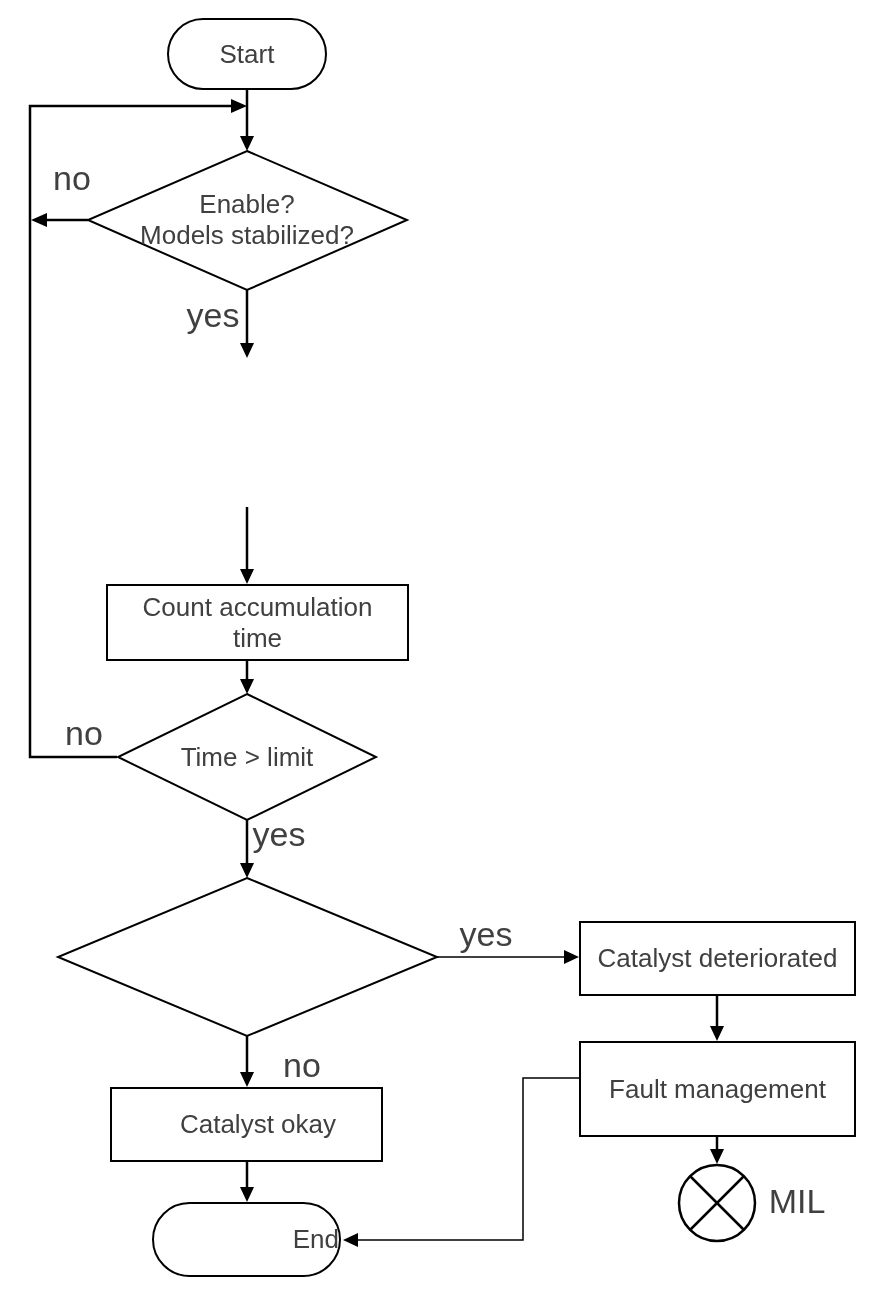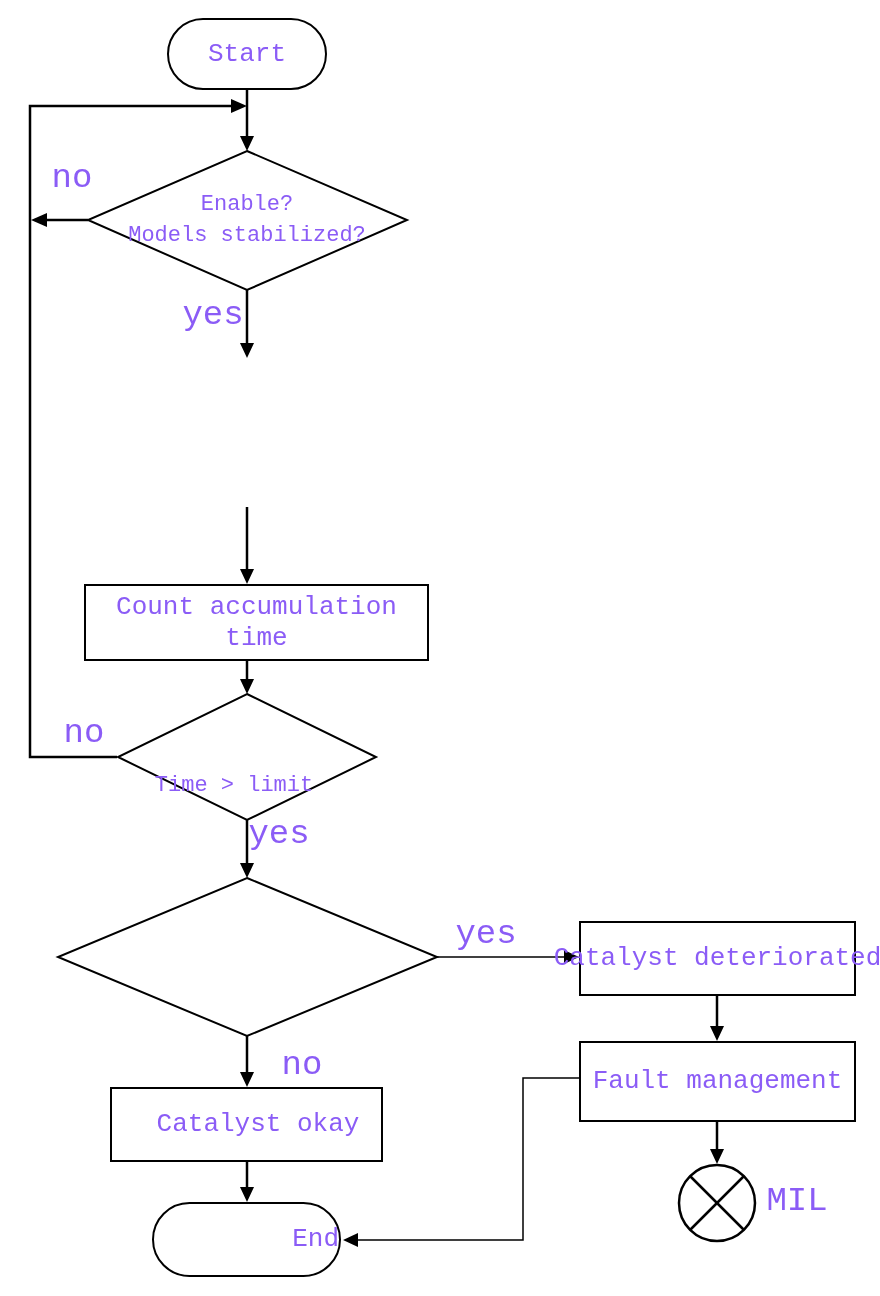--- a/index.html
+++ b/index.html
@@ -5,22 +5,22 @@
   html, body {
     margin: 0;
     padding: 0;
     background: #ffffff;
   }
   #canvas {
     position: relative;
     width: 880px;
     height: 1296px;
     background: #ffffff;
-    font-family: Liberation Mono, monospace;
-    color: #8b5cf6;
+    font-family: Liberation Sans, sans-serif;
+    color: #404040;
     overflow: hidden;
   }
   #connector-layer {
     position: absolute;
     left: 0;
     top: 0;
     width: 880px;
     height: 1296px;
   }
   .node {
@@ -42,21 +42,21 @@
   }
   .node.left-text {
     align-items: flex-start;
     text-align: left;
     padding-left: 18px;
   }
   .diamond-label {
     position: absolute;
     transform: translate(-50%, -50%);
     text-align: center;
-    font-size: 22px;
+    font-size: 26px;
     line-height: 31px;
     white-space: nowrap;
   }
   .edge-label {
     position: absolute;
     transform: translate(-50%, -50%);
     font-size: 34px;
     line-height: 28px;
     white-space: nowrap;
   }
@@ -114,47 +114,47 @@
     <circle cx="717" cy="1203" r="38" fill="#fff" stroke="#000" stroke-width="2.5"></circle>
     <line x1="690" y1="1176" x2="744" y2="1230" stroke="#000" stroke-width="2.5"></line>
     <line x1="744" y1="1176" x2="690" y2="1230" stroke="#000" stroke-width="2.5"></line>
   </svg>
 
   <div class="node terminator" style="left:167px; top:18px; width:160px; height:72px;">
     <span>Start</span>
   </div>
 
 
-  <div class="node" style="left:84px; top:584px; width:345px; height:77px;">
+  <div class="node" style="left:106px; top:584px; width:303px; height:77px;">
     <span>Count accumulation</span>
     <span>time</span>
   </div>
 
   <div class="node" style="left:110px; top:1087px; width:273px; height:75px;padding-left:23px;">
     <span>Catalyst okay</span>
   </div>
 
   <div class="node terminator" style="left:152px; top:1202px; width:189px; height:75px;align-items:flex-end;">
     <span>End</span>
   </div>
 
   <div class="node" style="left:579px; top:921px; width:277px; height:75px;">
     <span>Catalyst deteriorated</span>
   </div>
 
-  <div class="node" style="left:579px; top:1041px; width:277px; height:81px;">
+  <div class="node" style="left:579px; top:1041px; width:277px; height:96px;">
     <span>Fault management</span>
   </div>
 
   <div class="diamond-label" style="left:247px; top:220px;">
     <div>Enable?</div>
     <div>Models stabilized?</div>
   </div>
 
-  <div class="diamond-label" style="left:234px; top:757px;margin-top:28px;">
+  <div class="diamond-label" style="left:247px; top:757px;">
     <div>Time &gt; limit</div>
   </div>
 
 
   <div class="edge-label" style="left:72px; top:178px;">no</div>
   <div class="edge-label" style="left:213px; top:315px;">yes</div>
   <div class="edge-label" style="left:84px; top:733px;">no</div>
   <div class="edge-label" style="left:279px; top:834px;">yes</div>
   <div class="edge-label" style="left:486px; top:934px;">yes</div>
   <div class="edge-label" style="left:302px; top:1065px;">no</div>

